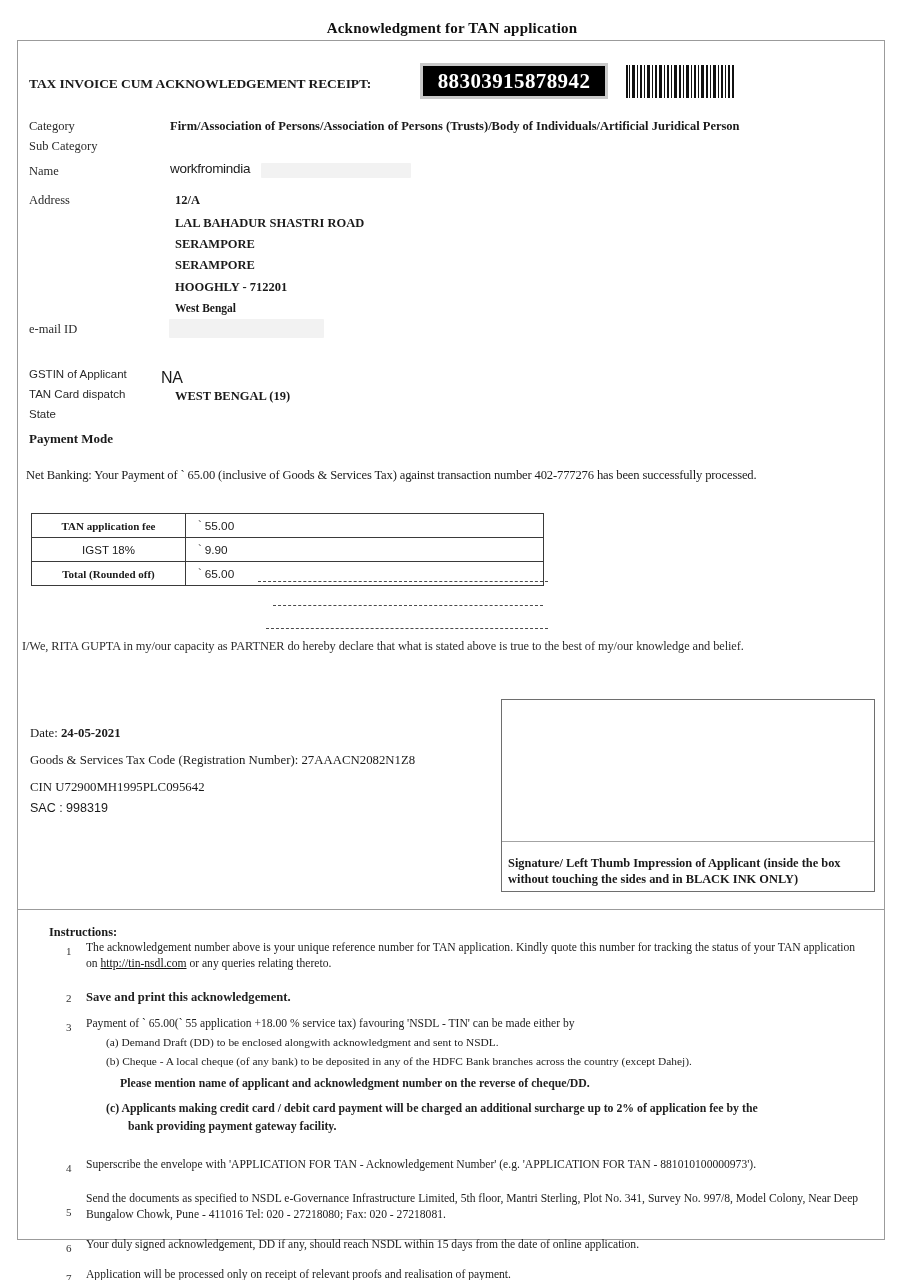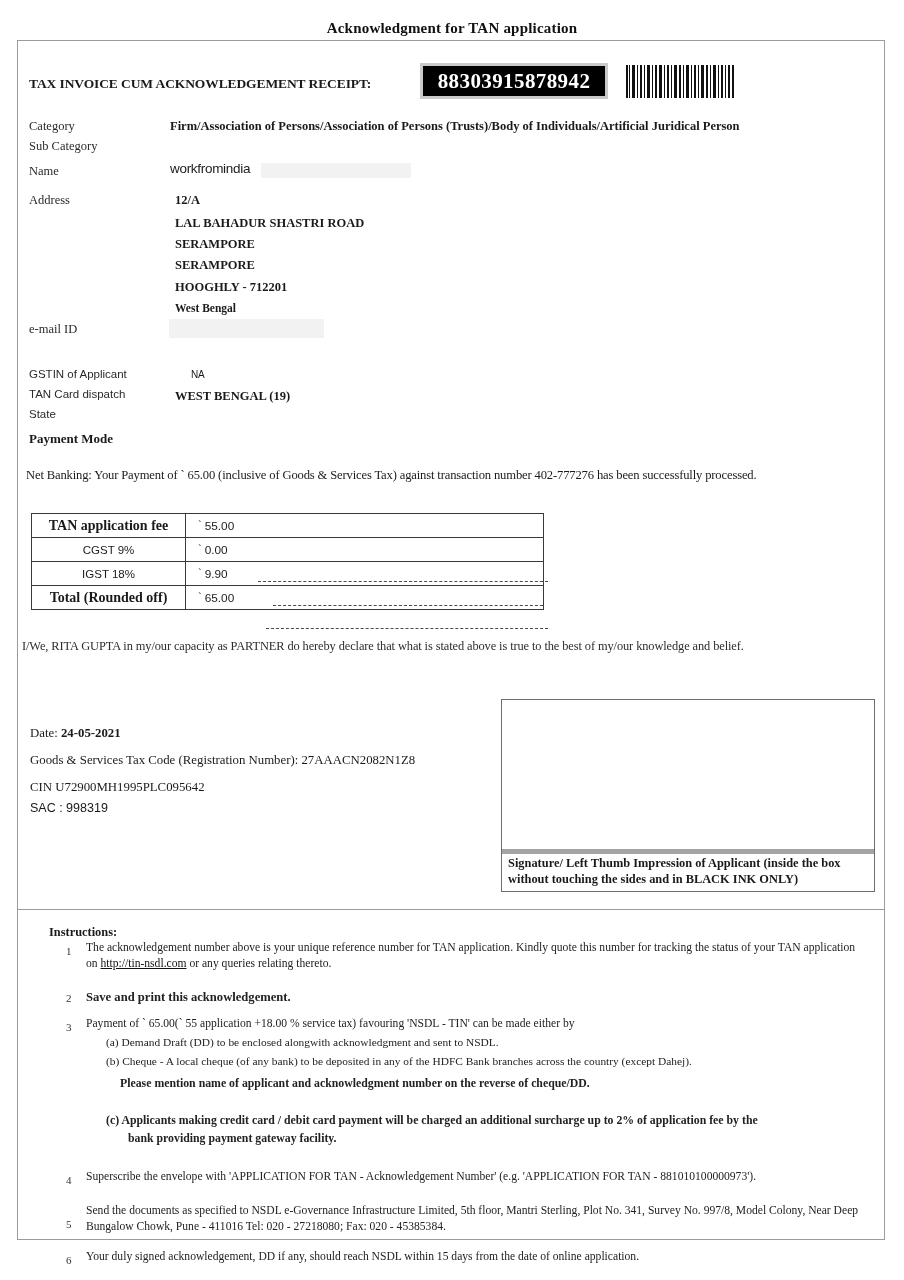--- a/index.html
+++ b/index.html
@@ -183,21 +183,21 @@
   .fee-table td.k {
     width: 141px;
     text-align: center;
     font-family: "Liberation Sans", sans-serif;
     font-size: 11.5px;
     color: #1a1a1a;
   }
   .fee-table td.k.bold {
     font-family: "Liberation Serif", serif;
     font-weight: bold;
-    font-size: 14px;
+    font-size: 11px;
   }
   .fee-table td.v {
     font-family: "Liberation Sans", sans-serif;
     font-size: 11.8px;
     padding-left: 12px;
     color: #1a1a1a;
   }
   .rupee {
     font-family: "Liberation Serif", serif;
     font-size: 11px;
@@ -252,23 +252,23 @@
     width: 374px;
     height: 193px;
     border: 1px solid #6e6e6e;
     box-sizing: border-box;
   }
   .sig-caption {
     position: absolute;
     left: 0;
     bottom: 0;
     width: 100%;
-    border-top: 5px solid #a3a3a3;
+    border-top: 1px solid #a3a3a3;
     box-sizing: border-box;
-    padding: 2px 6px 4px 6px;
+    padding: 14px 6px 4px 6px;
     font-family: "Liberation Serif", serif;
     font-weight: bold;
     font-size: 12.4px;
     line-height: 1.25;
   }
 
   
   .instructions {
     position: absolute;
     left: 0;
@@ -316,21 +316,21 @@
     font-weight: bold;
     font-size: 11.8px;
     padding-left: 34px;
     margin-top: 6px;
     margin-bottom: 4px;
   }
   .sub-line.bold2 {
     font-weight: bold;
     font-size: 11.8px;
     padding-left: 20px;
-    margin-top: 20px;
+    margin-top: 8px;
   }
   .sub-line.bold2 .indent2 {
     display: block;
     padding-left: 22px;
   }
   .gap-sm { margin-bottom: 17px; }
   a.link {
     color: #111;
     text-decoration: underline;
   }
@@ -420,47 +420,41 @@
 
 
     <div class="frow" style="height:46px">
       <span class="flabel">e-mail ID</span>
       <span class="fvalue sans"></span>
       <span class="redact" style="left:140px; top:-3px; width:155px; height:19px"></span>
     </div>
 
     <div class="frow" style="height:20px">
       <span class="flabel sans">GSTIN of Applicant</span>
-      <span class="fvalue sans" style="left:162px; top:1px; font-size:10px">NA</span>
+      <span class="fvalue sans" style="left:132px; top:1px; font-size:16px">NA</span>
     </div>
 
     <div class="frow" style="height:16px">
       <span class="flabel sans">TAN Card dispatch</span>
       <span class="fvalue" style="left:146px; top:1px">WEST BENGAL (19)</span>
     </div>
     <div class="frow" style="height:16px">
       <span class="flabel sans">State</span>
     </div>
   </div>
 
   <div class="payment-mode-heading">Payment Mode</div>
   <div class="payment-line">Net Banking: Your Payment of ` 65.00 (inclusive of Goods &amp; Services Tax) against transaction number 402-777276 has been successfully processed.</div>
 
   <table class="fee-table">
     <tbody>
       <tr>
         <td class="k bold">TAN application fee</td>
         <td class="v">
           <span class="rupee">`</span><span>55.00</span>
-        </td>
-      </tr>
-      <tr>
-        <td class="k">CGST 9%</td>
-        <td class="v">
-          <span class="rupee">`</span><span>0.00</span>
         </td>
       </tr>
       <tr>
         <td class="k">IGST 18%</td>
         <td class="v">
           <span class="rupee">`</span><span>9.90</span>
         </td>
       </tr>
       <tr>
         <td class="k bold">Total (Rounded off)</td>
@@ -521,21 +515,21 @@
       </div>
     </div>
 
     <div class="instr-item" style="margin-top:22px; margin-bottom:18px">
       <span class="instr-num">4</span>
       <span>Superscribe the envelope with 'APPLICATION FOR TAN - Acknowledgement Number' (e.g. 'APPLICATION FOR TAN - 881010100000973').</span>
     </div>
 
     <div class="instr-item" style="margin-bottom:14px">
       <span class="instr-num" style="top:14px">5</span>
-      <span>Send the documents as specified to NSDL e-Governance Infrastructure Limited, 5th floor, Mantri Sterling, Plot No. 341, Survey No. 997/8, Model Colony, Near Deep Bungalow Chowk, Pune - 411016 Tel: 020 - 27218080; Fax: 020 - 45385384.</span>
+      <span>Send the documents as specified to NSDL e-Governance Infrastructure Limited, 5th floor, Mantri Sterling, Plot No. 341, Survey No. 997/8, Model Colony, Near Deep Bungalow Chowk, Pune - 411016 Tel: 020 - 27218080; Fax: 020 - 27218081.</span>
     </div>
 
     <div class="instr-item" style="margin-bottom:14px">
       <span class="instr-num">6</span>
       <span>Your duly signed acknowledgement, DD if any, should reach NSDL within 15 days from the date of online application.</span>
     </div>
 
     <div class="instr-item">
       <span class="instr-num">7</span>
       <span>Application will be processed only on receipt of relevant proofs and realisation of payment.</span>

